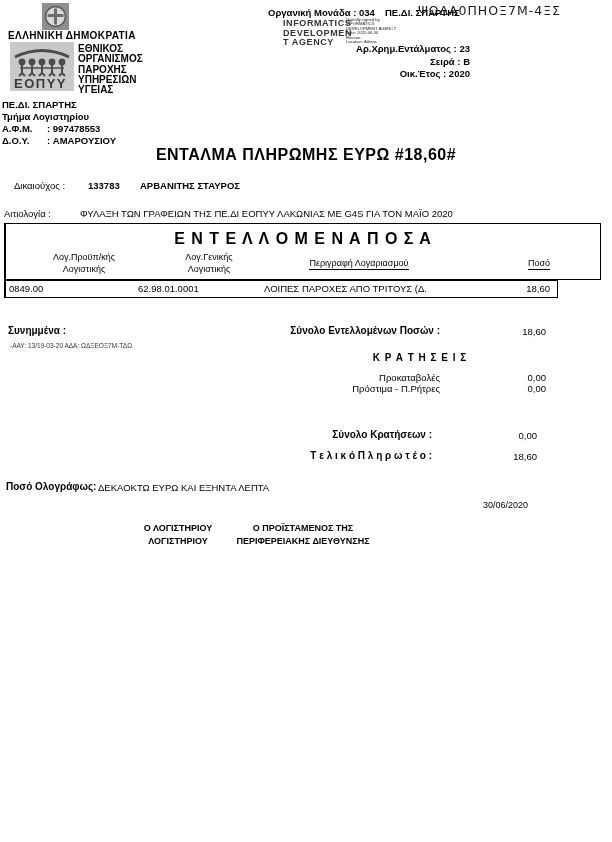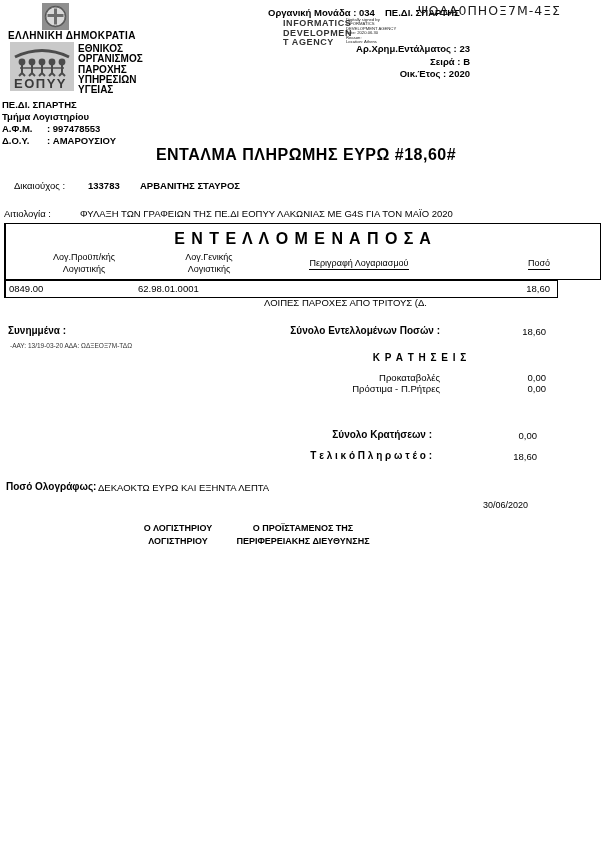--- a/index.html
+++ b/index.html
@@ -150,21 +150,21 @@
       <span class="u">Περιγραφή Λογαριασμού</span>
     </div>
     <div class="abs fs9 tr" style="left:498px;top:34px;width:46px;">
       <span class="u">Ποσό</span>
     </div>
   </div>
 
   <div class="box" style="left:4px;top:280px;width:551px;height:16px;">
     <span class="abs fs95" style="left:3px;top:2px;">0849.00</span>
     <span class="abs fs95" style="left:132px;top:2px;">62.98.01.0001</span>
-    <span class="abs fs95" style="left:258px;top:16px;text-align:right;">ΛΟΙΠΕΣ ΠΑΡΟΧΕΣ ΑΠΟ ΤΡΙΤΟΥΣ (Δ.</span>
+    <span class="abs fs95" style="left:258px;top:2px;text-align:right;">ΛΟΙΠΕΣ ΠΑΡΟΧΕΣ ΑΠΟ ΤΡΙΤΟΥΣ (Δ.</span>
     <span class="abs fs95" style="right:7px;top:2px;">18,60</span>
   </div>
 
   <div class="abs b fs10" style="left:8px;top:325px;">Συνημμένα :</div>
   <div class="abs" style="left:10px;top:342px;font-size:6.5px;color:#333;">-ΑΑΥ: 13/19-03-20 ΑΔΑ: ΩΔΞΕΟΞ7Μ-ΤΔΩ</div>
 
   <div class="abs b fs10 tr" style="left:240px;top:325px;width:200px;">Σύνολο Εντελλομένων Ποσών :</div>
   <div class="abs fs95 tr" style="left:446px;top:326px;width:100px;">18,60</div>
 
   <div class="abs b fs10 tc" style="left:320px;top:352px;width:200px;letter-spacing:1px;">Κ Ρ Α Τ Η Σ Ε Ι Σ</div>

